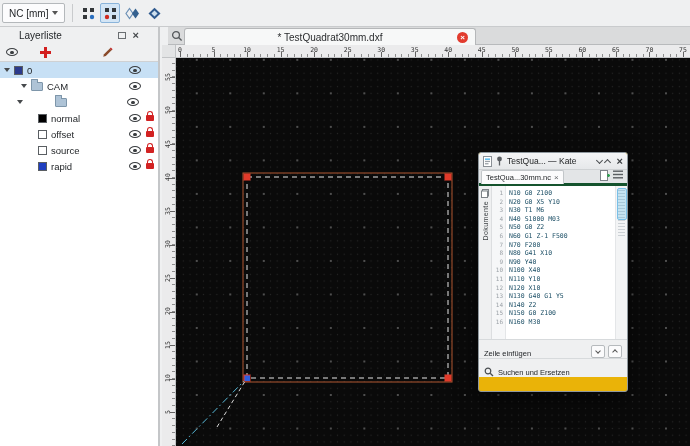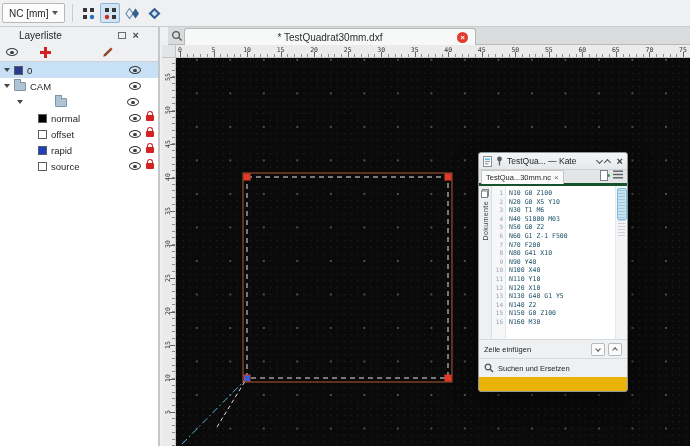--- a/index.html
+++ b/index.html
@@ -78,21 +78,21 @@
   .kbody{height:153px;display:flex;background:#fff}
   .kside{width:13px;background:#eff0f1;border-right:1px solid #dcdee0;display:flex;flex-direction:column;align-items:center;padding-top:3px;gap:3px}
   .vtext{writing-mode:vertical-rl;transform:rotate(180deg);font-size:7px;color:#3a3e41;letter-spacing:0.4px}
   .kgutter{width:14px;background:#f6f7f8;border-right:1px solid #e4e6e8;padding-top:3px}
   .gline{height:8.6px;line-height:8.6px;font-size:6px;text-align:right;padding-right:2px;color:#9aa0a6;font-family:"DejaVu Sans Mono",monospace}
   .kcode{flex:1;padding:3px 0 0 3px;overflow:hidden}
   .cline{height:8.6px;line-height:8.6px;font-size:6.5px;white-space:pre;color:#1c4f66;font-family:"DejaVu Sans Mono",monospace}
   .kscroll{width:12px;background:#f3f4f5;border-left:1px solid #e4e6e8;position:relative}
   .kscroll::before{content:"";position:absolute;left:2px;top:4px;width:7px;height:48px;background:repeating-linear-gradient(180deg,#ccd1d5 0 1px,transparent 1px 3px)}
   .kslider{position:absolute;left:0.5px;top:2px;width:10px;height:32px;border:1px solid #79c0e8;background:rgba(61,174,233,0.25);border-radius:2px}
-  .krow{height:19px;display:flex;align-items:center;border-top:1px solid #d7dadc;background:#eff0f1;padding:0 5px}
+  .krow{height:19px;display:flex;align-items:flex-end;border-top:1px solid #d7dadc;background:#eff0f1;padding:0 5px}
   .krow .rl{flex:1;font-size:7.5px;color:#232629;white-space:nowrap;overflow:hidden}
   .kbtn{width:14px;height:13px;border:1px solid #b6babd;background:#fbfbfc;border-radius:2px;display:flex;align-items:center;justify-content:center;margin-left:3px}
   .cdn{width:4px;height:4px;border-right:1.2px solid #555;border-bottom:1.2px solid #555;transform:rotate(45deg);margin-top:-1px}
   .cupn{width:4px;height:4px;border-right:1.2px solid #555;border-bottom:1.2px solid #555;transform:rotate(-135deg);margin-top:1px}
   .srchlbl{font-size:7.5px;color:#232629;margin-left:4px}
 </style>
 </head>
 <body>
 
 <div class="page">
@@ -148,21 +148,21 @@
       </svg>
     </div>
     <div class="tree" id="layer-tree">
         <div class="trow selected" style="padding-left: 3px;">
           <span class="expander"></span>
           <span class="swatch" style="background: rgb(43, 58, 140);"></span>
           <span class="lbl">0</span>
           <span class="eye"></span>
           <span class="lockico hidden"></span>
         </div>
-        <div class="trow" style="padding-left: 3px;">
+        <div class="trow" style="padding-left: 20px;">
           <span class="expander"></span>
           <span class="folder"></span>
           <span class="lbl">CAM</span>
           <span class="eye"></span>
           <span class="lockico hidden"></span>
         </div>
         <div class="trow" style="padding-left: 16px; gap: 28px;">
           <span class="expander"></span>
           <span class="folder"></span>
           <span class="lbl">LinuxCNCMM</span>
@@ -178,29 +178,29 @@
         </div>
         <div class="trow" style="padding-left: 29px;">
           <span class="exp-spacer"></span>
           <span class="swatch" style="background: rgb(255, 255, 255);"></span>
           <span class="lbl">offset</span>
           <span class="eye"></span>
           <span class="lockico"></span>
         </div>
         <div class="trow" style="padding-left: 29px;">
           <span class="exp-spacer"></span>
+          <span class="swatch" style="background: rgb(255, 255, 255);"></span>
+          <span class="lbl">source</span>
+          <span class="eye"></span>
+          <span class="lockico"></span>
+        </div>
+        <div class="trow" style="padding-left: 29px;">
+          <span class="exp-spacer"></span>
           <span class="swatch" style="background: rgb(31, 63, 191);"></span>
           <span class="lbl">rapid</span>
-          <span class="eye"></span>
-          <span class="lockico"></span>
-        </div>
-        <div class="trow" style="padding-left: 29px;">
-          <span class="exp-spacer"></span>
-          <span class="swatch" style="background: rgb(255, 255, 255);"></span>
-          <span class="lbl">source</span>
           <span class="eye"></span>
           <span class="lockico"></span>
         </div>
       </div>
   </div>
 
   <div class="tabbar">
     <svg class="mag" width="12" height="12" viewBox="0 0 12 12">
       <circle cx="5" cy="5" r="3.4" fill="none" stroke="#55595c" stroke-width="1.3"></circle>
       <line x1="7.6" y1="7.6" x2="10.6" y2="10.6" stroke="#55595c" stroke-width="1.4"></line>

